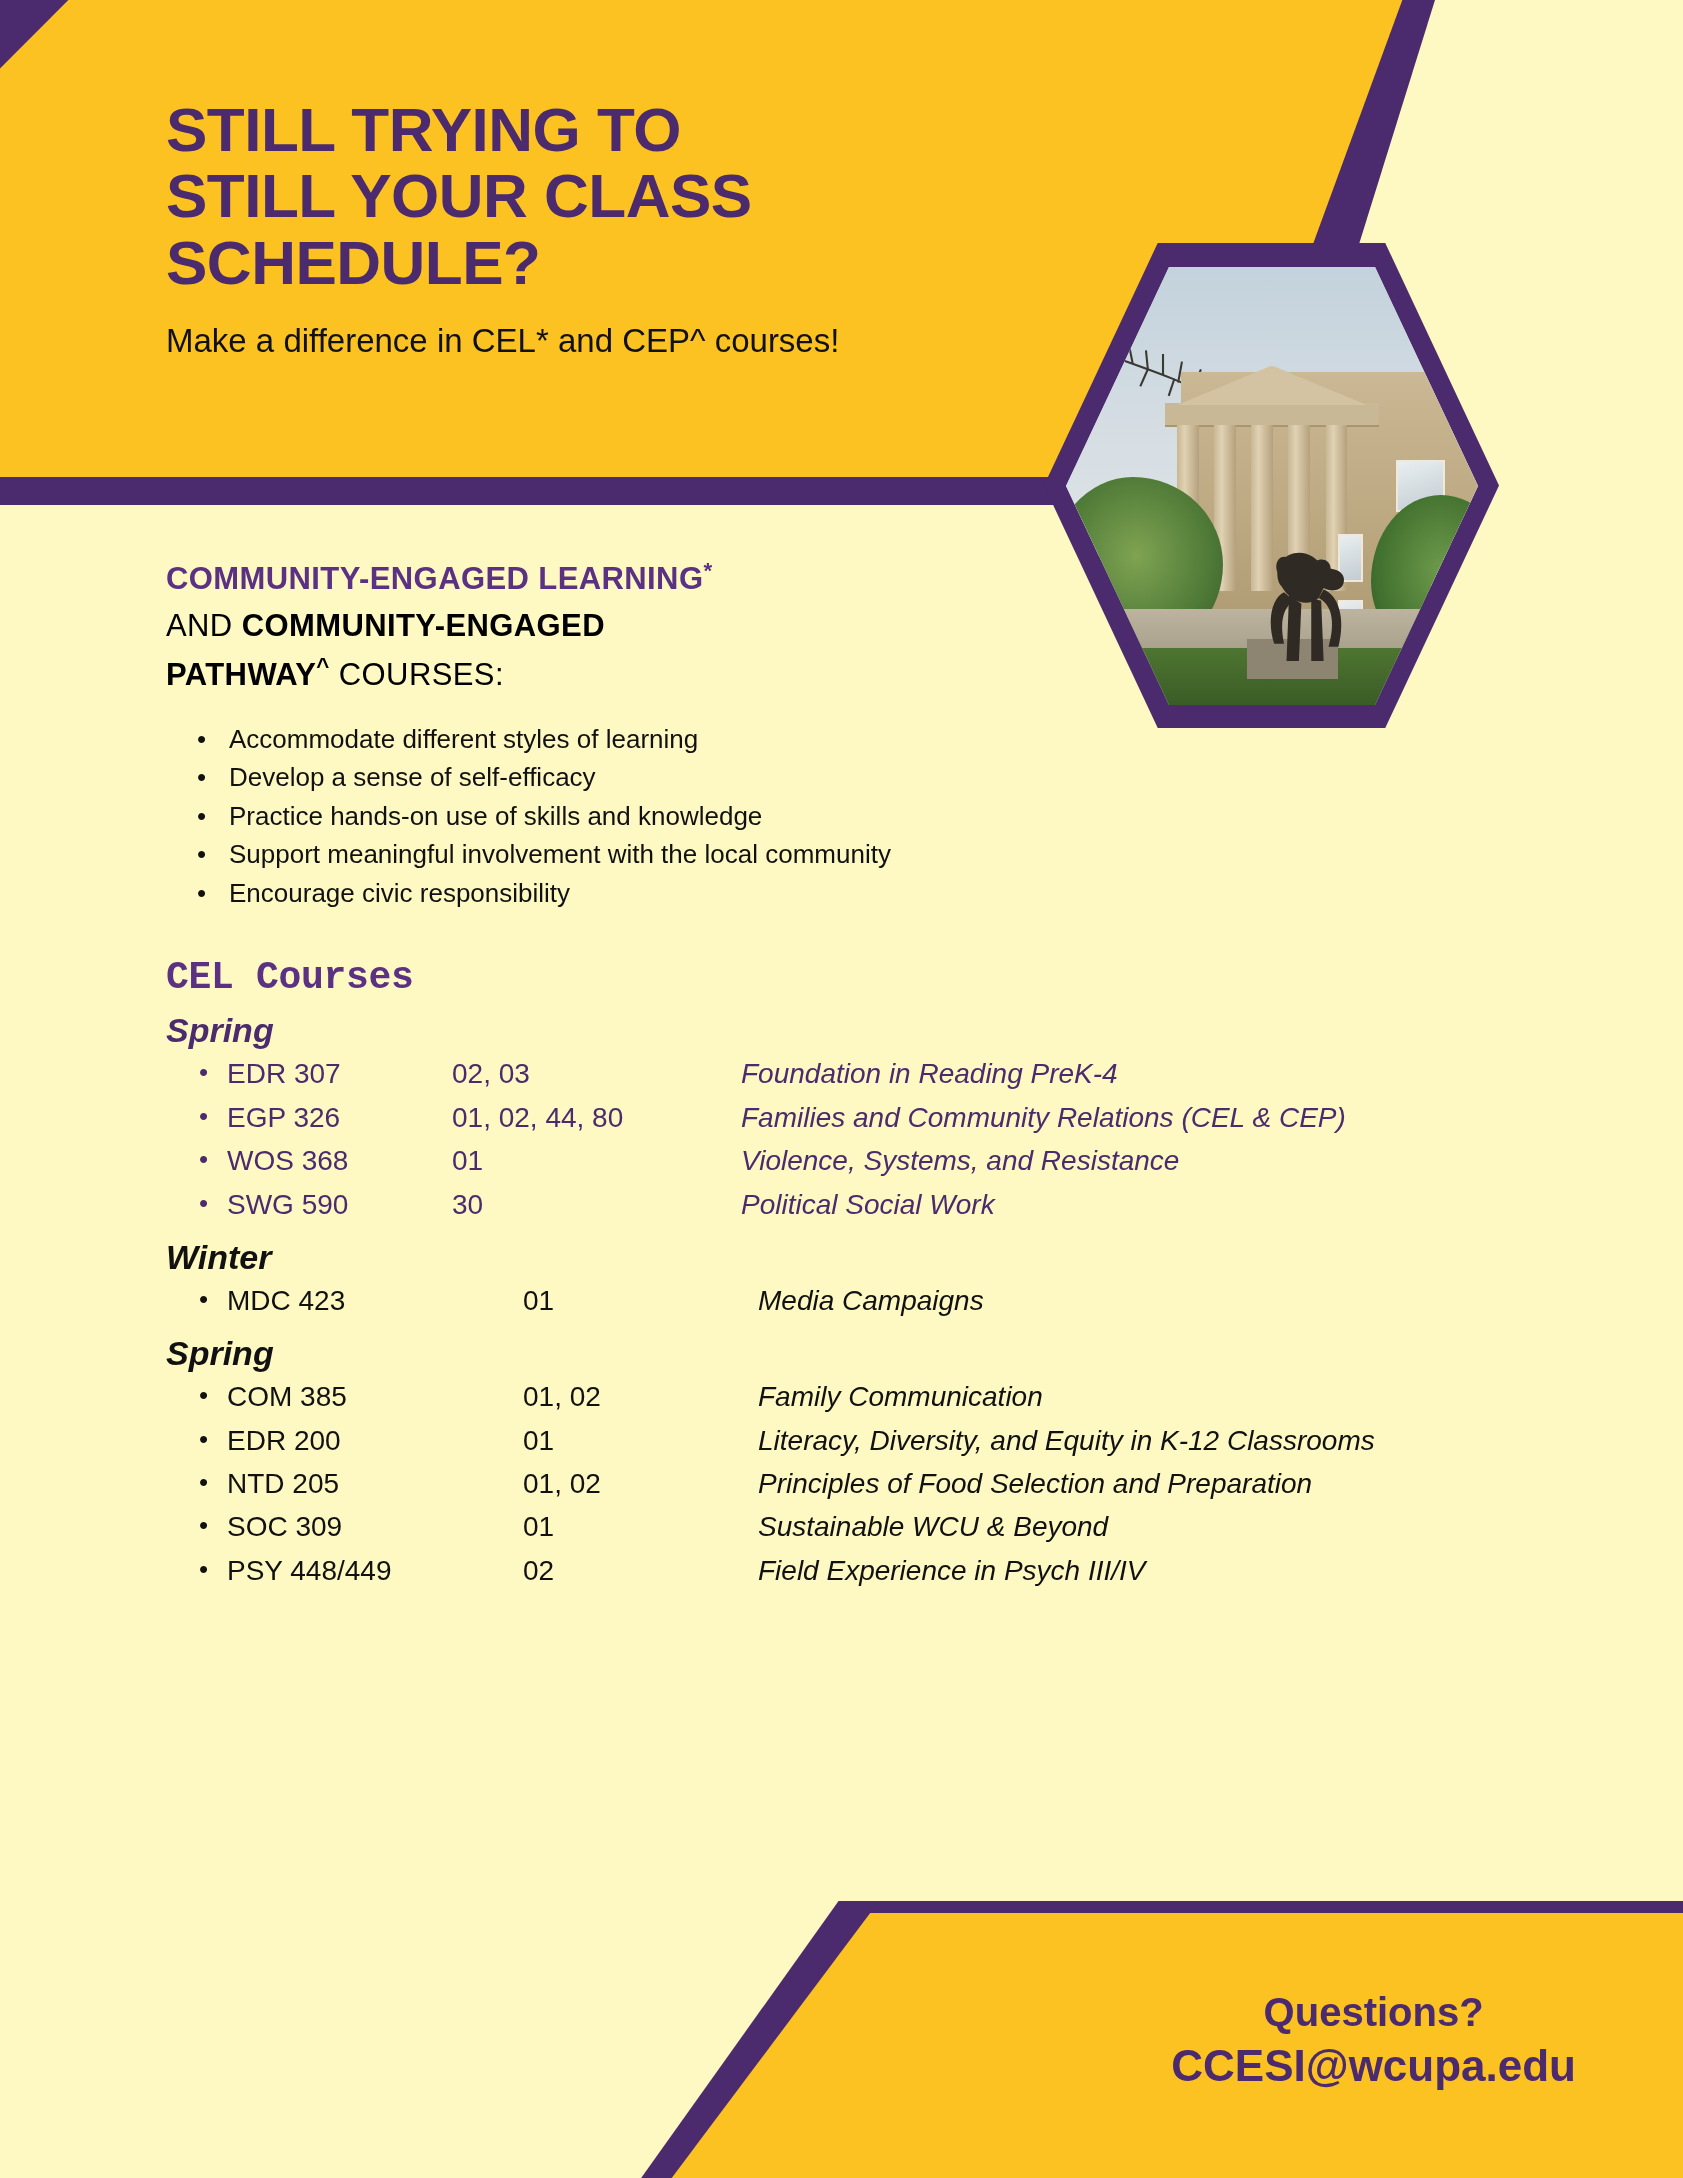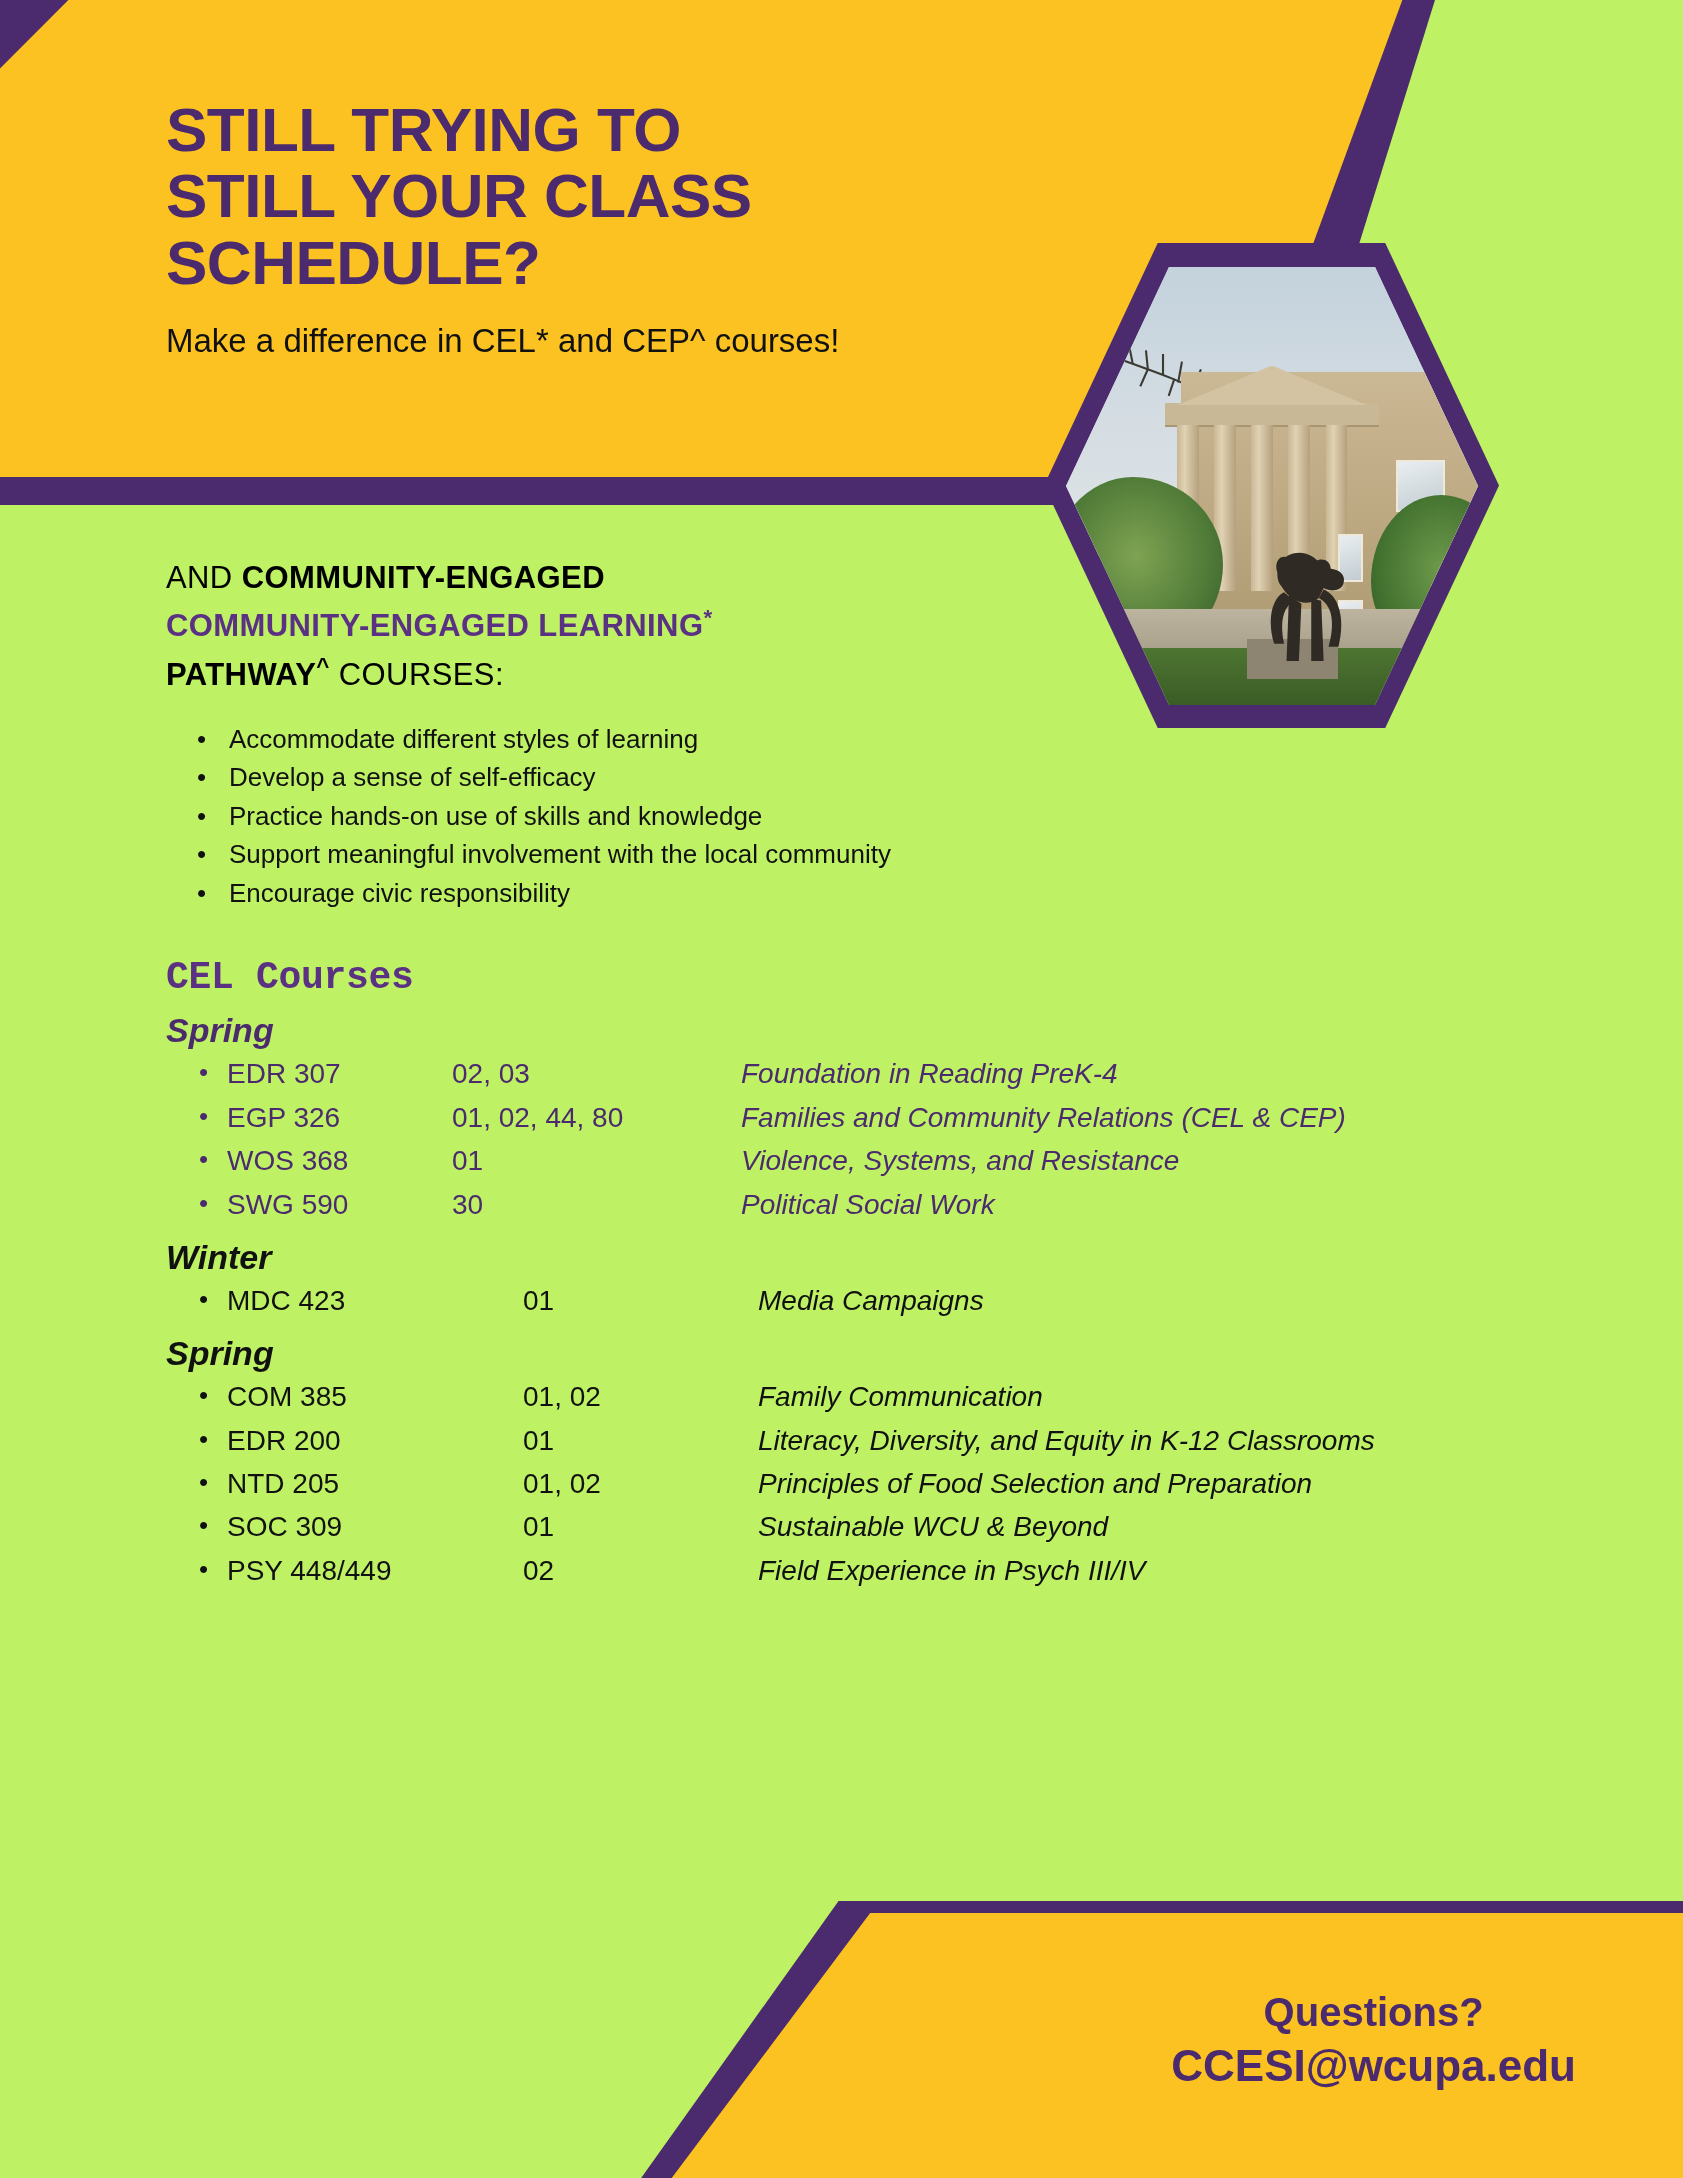--- a/index.html
+++ b/index.html
@@ -7,21 +7,21 @@
     padding: 0;
     background: #ffffff;
   }
   body {
     font-family: "Liberation Sans", sans-serif;
   }
   .page {
     position: relative;
     width: 1683px;
     height: 2178px;
-    background: #bef264;
+    background: #fef9c3;
     overflow: hidden;
   }
 
   
   .header-wrap {
     position: absolute;
     left: 0; top: 0;
     width: 1683px;
     height: 515px;
   }
@@ -349,23 +349,23 @@
           <path d="M52 60 L52 104 L62 104 L60 62 Z"></path>
           <path d="M30 56 C20 60, 16 76, 22 92 L30 92 C26 76, 30 66, 38 62 Z"></path>
           <path d="M62 54 C74 58, 80 74, 74 94 L66 94 C72 76, 68 64, 58 60 Z"></path>
         </g>
       </svg>
     </div>
   </div>
 
   <div class="body-block">
 
+    <p class="cat-line cat-1"><span>COMMUNITY-ENGAGED LEARNING</span><span class="sup">*</span></p>
+
     <p class="cat-line cat-2"><span class="cat-reg">AND </span><span>COMMUNITY-ENGAGED</span></p>
-
-    <p class="cat-line cat-1"><span>COMMUNITY-ENGAGED LEARNING</span><span class="sup">*</span></p>
 
     <p class="cat-line cat-2"><span>PATHWAY</span><span class="sup">^</span><span class="cat-reg"> COURSES:</span></p>
 
     <ul class="feature-list">
       <li>Accommodate different styles of learning</li>
       <li>Develop a sense of self-efficacy</li>
       <li>Practice hands-on use of skills and knowledge</li>
       <li>Support meaningful involvement with the local community</li>
       <li>Encourage civic responsibility</li>
     </ul>

